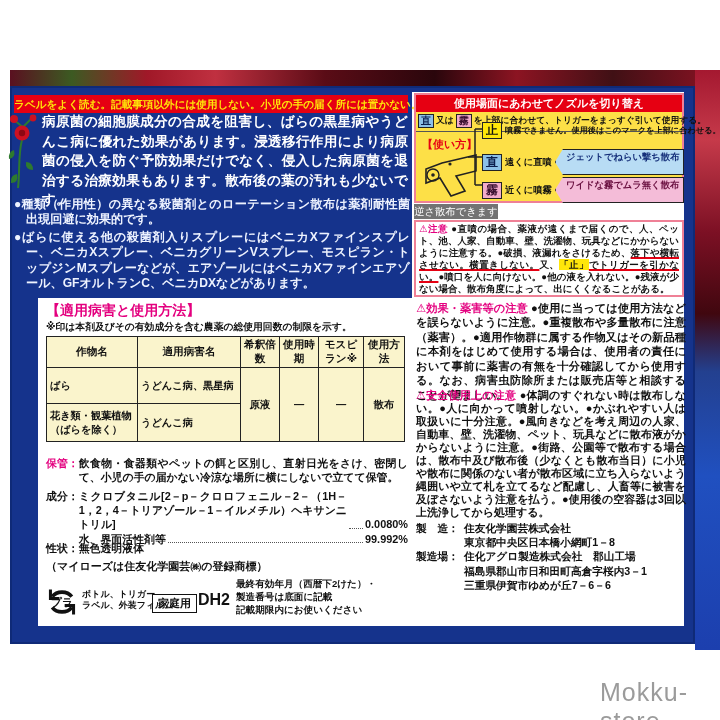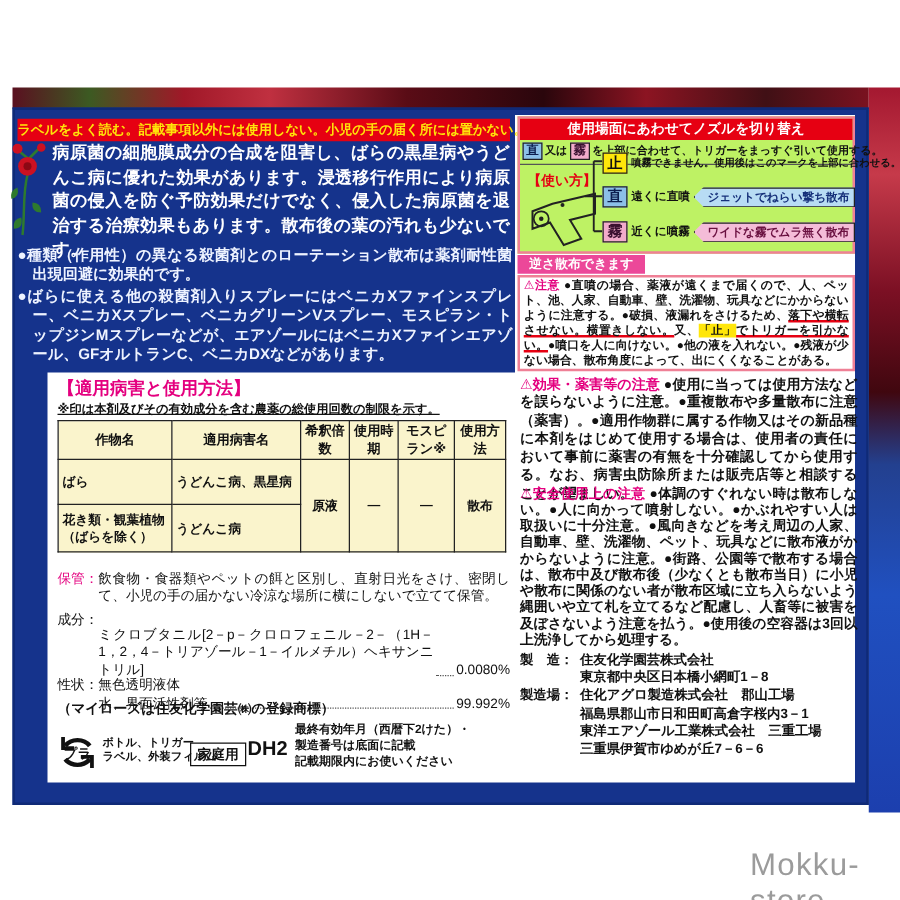--- a/index.html
+++ b/index.html
@@ -19,59 +19,59 @@
   #warnbar{left:14px;top:95px;width:394px;height:18px;background:#e60012;color:#ffe409;
     font-weight:700;font-size:10.6px;line-height:18px;text-align:center;white-space:nowrap;}
   
   #intro{left:42px;top:112px;width:366px;color:#ffffff;font-weight:700;font-size:13.6px;line-height:1.44;text-align:justify;}
   #bullets{left:14px;top:197px;width:396px;color:#eef3ff;font-weight:700;font-size:12.1px;line-height:1.28;}
   #bullets p{margin:0 0 2px 0;text-indent:-1em;padding-left:1em;text-align:justify;}
   
   #rose{left:8px;top:114px;}
   
   #tbl-title{left:46px;top:302px;color:#e4007f;font-weight:700;font-size:14px;}
-  #tbl-note{left:46px;top:321px;color:#111;font-size:9.8px;font-weight:700;text-decoration:underline;}
+  #tbl-note{left:46px;top:321px;color:#111;font-size:9.8px;font-weight:700;}
   table.use{border-collapse:collapse;position:absolute;left:46px;top:336px;}
   table.use td,table.use th{border:1.4px solid #222;background:#faf4cc;color:#111;
     font-size:10.2px;font-weight:700;text-align:center;vertical-align:middle;padding:1px 3px;word-break:break-all;}
   table.use th{font-size:10.6px;}
   .c0{width:84px;} .c1{width:96px;} .c2{width:32px;} .c3{width:32px;} .c4{width:38px;} .c5{width:34px;}
   .lcell{text-align:left !important;}
-  .kv{position:absolute;display:flex;color:#111;font-size:10.9px;line-height:1.3;font-weight:400;}
+  .kv{position:absolute;display:flex;color:#111;font-size:10.9px;line-height:1.3;font-weight:700;}
   .kv .lbl{flex:none;}
   .kv .txt{flex:1;text-align:justify;}
   .mag{color:#e4007f;}
-  .ing-row{display:flex;align-items:flex-end;margin-top:12px;}
+  .ing-row{display:flex;align-items:flex-end;}
   .ing-row .nm{flex:0 1 auto;}
   .ing-row .dots{flex:1;min-width:14px;border-bottom:1.6px dotted #555;margin:0 2px 3px 2px;}
   .ing-row .pct{flex:none;}
   #trademark{left:46px;top:559px;color:#111;font-size:11px;font-weight:700;}
   #recycle-txt{left:82px;top:589px;color:#111;font-size:9px;font-weight:700;line-height:1.25;}
   #household{left:152px;top:594px;border:1.6px solid #111;color:#111;font-size:11px;font-weight:700;padding:1px 5px;}
   #dh2{left:198px;top:591px;color:#111;font-size:16px;font-weight:700;}
   #expiry{left:236px;top:578px;color:#111;font-size:9.6px;font-weight:700;line-height:1.35;}
   
-  #nozzle-box{left:414px;top:93px;width:270px;height:110px;border:2px solid #ef8096;background:#bef264;box-sizing:border-box;}
+  #nozzle-box{left:414px;top:93px;width:270px;height:110px;border:2px solid #ef8096;background:#fde047;box-sizing:border-box;}
   #nozzle-head{background:#e60012;color:#fff;font-weight:700;font-size:11px;height:17px;line-height:17px;text-align:center;}
   #nozzle-line{display:flex;align-items:center;gap:2px;font-size:8.8px;font-weight:700;color:#111;
     border-bottom:1.2px solid #555;padding:2px 2px 3px 2px;white-space:nowrap;}
   .chip{display:inline-block;border:1.4px solid #222;font-weight:700;text-align:center;color:#0c1e4e;
     font-size:10px;line-height:12px;padding:0 2px;}
   .chip.blue{background:#8cc0e8;}
   .chip.pink{background:#f2abcb;color:#3a1030;}
   .chip.yellow{background:#ffe60a;color:#111;}
   .chip.big{font-size:12px;line-height:15px;padding:0 3px;}
   #howto{position:absolute;left:6px;top:42px;color:#e60012;font-weight:700;font-size:11px;}
   .noz-row{position:absolute;display:flex;align-items:center;gap:3px;font-size:8.2px;font-weight:700;color:#111;white-space:nowrap;}
-  .tag{border:1.4px solid #222;font-size:9.3px;font-weight:700;padding:1px 4px 0 10px;
+  .tag{border:1.4px solid #222;font-size:9.3px;font-weight:700;padding:1px 4px 10px 10px;
     clip-path:polygon(8px 0,100% 0,100% 100%,8px 100%,0 50%);}
   .tag.blue{background:#b8dcf4;color:#16307a;}
   .tag.pink{background:#f4bcd8;color:#6a1040;text-align:right;}
-  #rev-bar{left:414px;top:204px;width:102px;height:15px;background:#ec4899;color:#fff;
-    font-size:10.3px;font-weight:700;line-height:15px;text-align:center;}
+  #rev-bar{left:414px;top:204px;width:84px;height:15px;background:#737373;color:#fff;
+    font-size:10.3px;font-weight:400;line-height:15px;text-align:center;}
   #caution-box{left:414px;top:220px;width:270px;height:77px;border:2px solid #ef8096;background:#fff;
     box-sizing:border-box;padding:1px 3px;color:#111;font-size:9.5px;font-weight:700;line-height:1.27;text-align:justify;}
   .warn-head{color:#e4007f;font-weight:700;}
   .warn-tri{color:#e4007f;}
   .runder{text-decoration:underline;text-decoration-color:#e60012;text-decoration-thickness:1.5px;}
   .hl-stop{background:#ffe60a;}
   .para{position:absolute;left:416px;width:270px;color:#111;font-weight:700;text-align:justify;}
   #effect-para{top:301px;font-size:11.2px;line-height:1.29;}
   #safety-para{top:389px;font-size:11px;line-height:1.18;}
   #maker{left:416px;top:521px;width:270px;color:#111;font-size:10.7px;font-weight:700;line-height:1.33;}
@@ -251,21 +251,20 @@
   <div class="row">
       <span class="lbl">製造場：</span>
       <span class="txt">住化アグロ製造株式会社　郡山工場</span>
     </div>
   <div class="row">
       <span class="lbl"></span>
       <span class="txt">福島県郡山市日和田町高倉字桜内3－1</span>
     </div>
   <div class="row">
       <span class="lbl"></span>
-      <span class="txt">東洋エアゾール工業株式会社　三重工場</span>
     </div>
   <div class="row">
       <span class="lbl"></span>
       <span class="txt">三重県伊賀市ゆめが丘7－6－6</span>
     </div>
 </div>
 
 <div class="abs" id="watermark">Mokku-store</div>
 
 </body></html>

